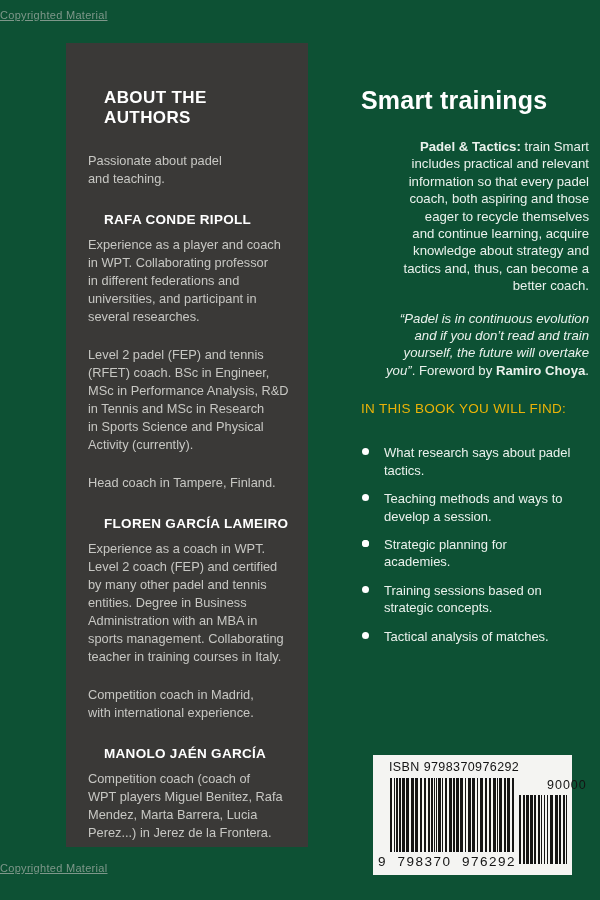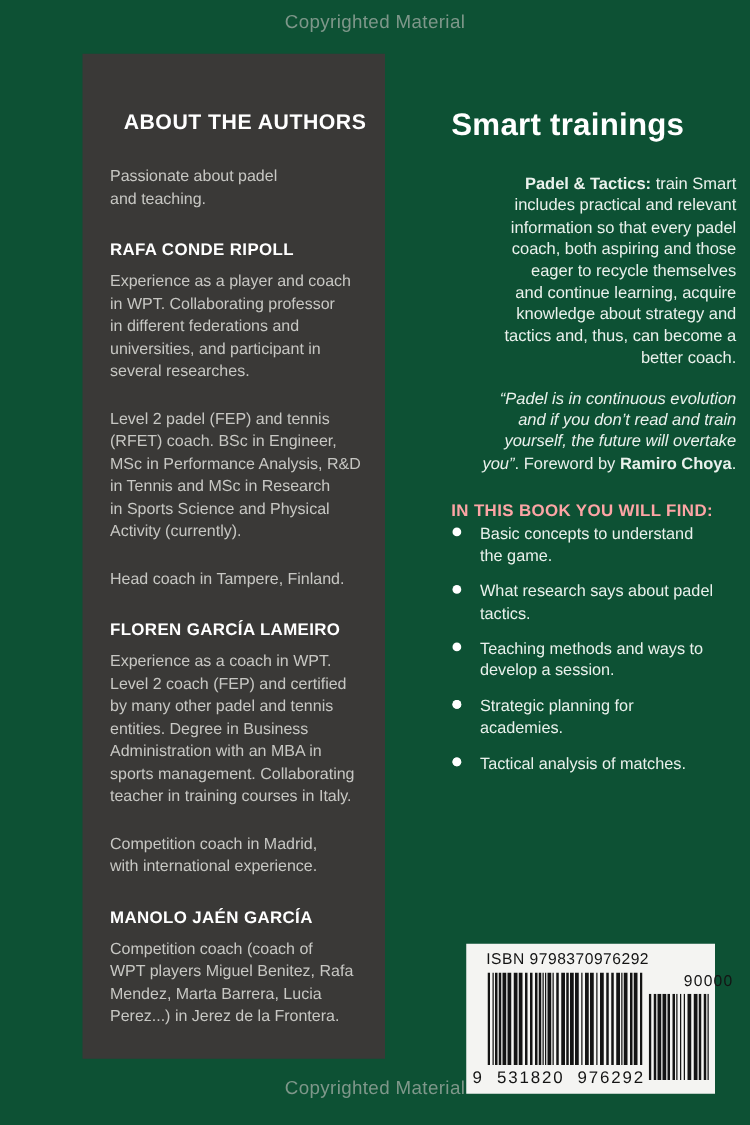--- a/index.html
+++ b/index.html
@@ -7,58 +7,58 @@
     width:600px; height:900px;
     background:#0d5134;
     font-family:"Liberation Sans", sans-serif;
     position:relative;
     overflow:hidden;
   }
 
   
   .copyright {
     position:absolute; left:0; width:100%;
-    text-align:center;
+    text-align:left;
     color:#7e978a;
-    font-size:15px;
+    font-size:11px;
     letter-spacing:.3px;
+    text-decoration:underline;
   }
   #copyright-top { top:9px; }
   #copyright-bottom { top:862px; }
 
   
   .authors-panel {
     position:absolute;
     left:66px; top:43px;
     width:242px; height:804px;
     background:#3a3937;
     box-sizing:border-box;
     padding:45px 10px 0 22px;
     color:#c7c7c3;
   }
   .authors-panel .panel-heading {
     color:#ffffff;
     font-size:17px;
     font-weight:bold;
     letter-spacing:.4px;
-    margin:0 0 24px 6px;
-    text-align:center;
+    margin:0 0 24px 16px;
   }
   .authors-panel p {
     white-space:pre-line;
     font-size:12.8px;
     line-height:18px;
     margin:0 0 20px 0;
   }
   .author-name {
     color:#ffffff;
     font-size:13.5px;
     font-weight:bold;
     letter-spacing:.3px;
-    margin:24px 0 9px 0;
+    margin:24px 0 9px 16px;
   }
 
   
   .right-column {
     position:absolute;
     left:361px; top:86px;
     width:228px;
     color:#eaf1ec;
   }
   .right-column .main-title {
@@ -72,25 +72,25 @@
     white-space:pre-line;
     font-size:13.2px;
     line-height:17.4px;
     margin:0 0 15px 0;
     text-align:right;
   }
   .intro-lead { font-weight:bold; }
   .q-italic { font-style:italic; }
   .q-name { font-weight:bold; }
   .list-heading {
-    color:#fca5a5;
-    font-weight:bold;
+    color:#eab308;
+    font-weight:normal;
     font-size:13.5px;
     letter-spacing:.3px;
-    margin:22px 0 2px 0;
+    margin:22px 0 28px 0;
   }
   ul.find-list { list-style:none; margin:0; padding:0; }
   ul.find-list li {
     position:relative;
     padding-left:23px;
     white-space:pre-line;
     font-size:13px;
     line-height:17.4px;
     margin-bottom:11px;
   }
@@ -199,30 +199,29 @@
 better coach.</span></p>
 
   <p><span class="q-italic">“Padel is in continuous evolution
 and if you don’t read and train
 yourself, the future will overtake
 you”</span><span>. Foreword by </span><span class="q-name">Ramiro Choya</span><span>.</span></p>
 
   <div class="list-heading">IN THIS BOOK YOU WILL FIND:</div>
 
   <ul class="find-list">
-    <li><span class="bullet-dot"></span><span>Basic concepts to understand
-the game.</span></li>
     <li><span class="bullet-dot"></span><span>What research says about padel
 tactics.</span></li>
     <li><span class="bullet-dot"></span><span>Teaching methods and ways to
 develop a session.</span></li>
     <li><span class="bullet-dot"></span></li>
     <li><span class="bullet-dot"></span><span>Strategic planning for
 academies.</span></li>
-    <li><span class="bullet-dot"></span></li>
+    <li><span class="bullet-dot"></span><span>Training sessions based on
+strategic concepts.</span></li>
     <li><span class="bullet-dot"></span><span>Tactical analysis of matches.</span></li>
   </ul>
 </div>
 
 <div class="barcode-box">
   <div class="isbn-label">ISBN 9798370976292</div>
   <div class="main-bars" id="main-bars">
       <div class="bc-bar" style="width: 2px;"></div>
       <div class="bc-gap" style="width: 2px;"></div>
       <div class="bc-bar" style="width: 1px;"></div>
@@ -284,21 +283,21 @@
       <div class="bc-bar" style="width: 1px;"></div>
       <div class="bc-gap" style="width: 1px;"></div>
       <div class="bc-bar" style="width: 3px;"></div>
       <div class="bc-gap" style="width: 2px;"></div>
       <div class="bc-bar" style="width: 2px;"></div>
       <div class="bc-gap" style="width: 1px;"></div>
       <div class="bc-bar" style="width: 3px;"></div>
       <div class="bc-gap" style="width: 2px;"></div>
       <div class="bc-bar" style="width: 2px;"></div>
     </div>
-  <div class="main-digits">9  531820  976292</div>
+  <div class="main-digits">9  798370  976292</div>
   <div class="addon">
     <div class="addon-label">90000</div>
     <div class="addon-bars" id="addon-bars">
         <div class="bc-bar" style="width: 2px;"></div>
         <div class="bc-gap" style="width: 2px;"></div>
         <div class="bc-bar" style="width: 2px;"></div>
         <div class="bc-gap" style="width: 1px;"></div>
         <div class="bc-bar" style="width: 3px;"></div>
         <div class="bc-gap" style="width: 1px;"></div>
         <div class="bc-bar" style="width: 3px;"></div>

